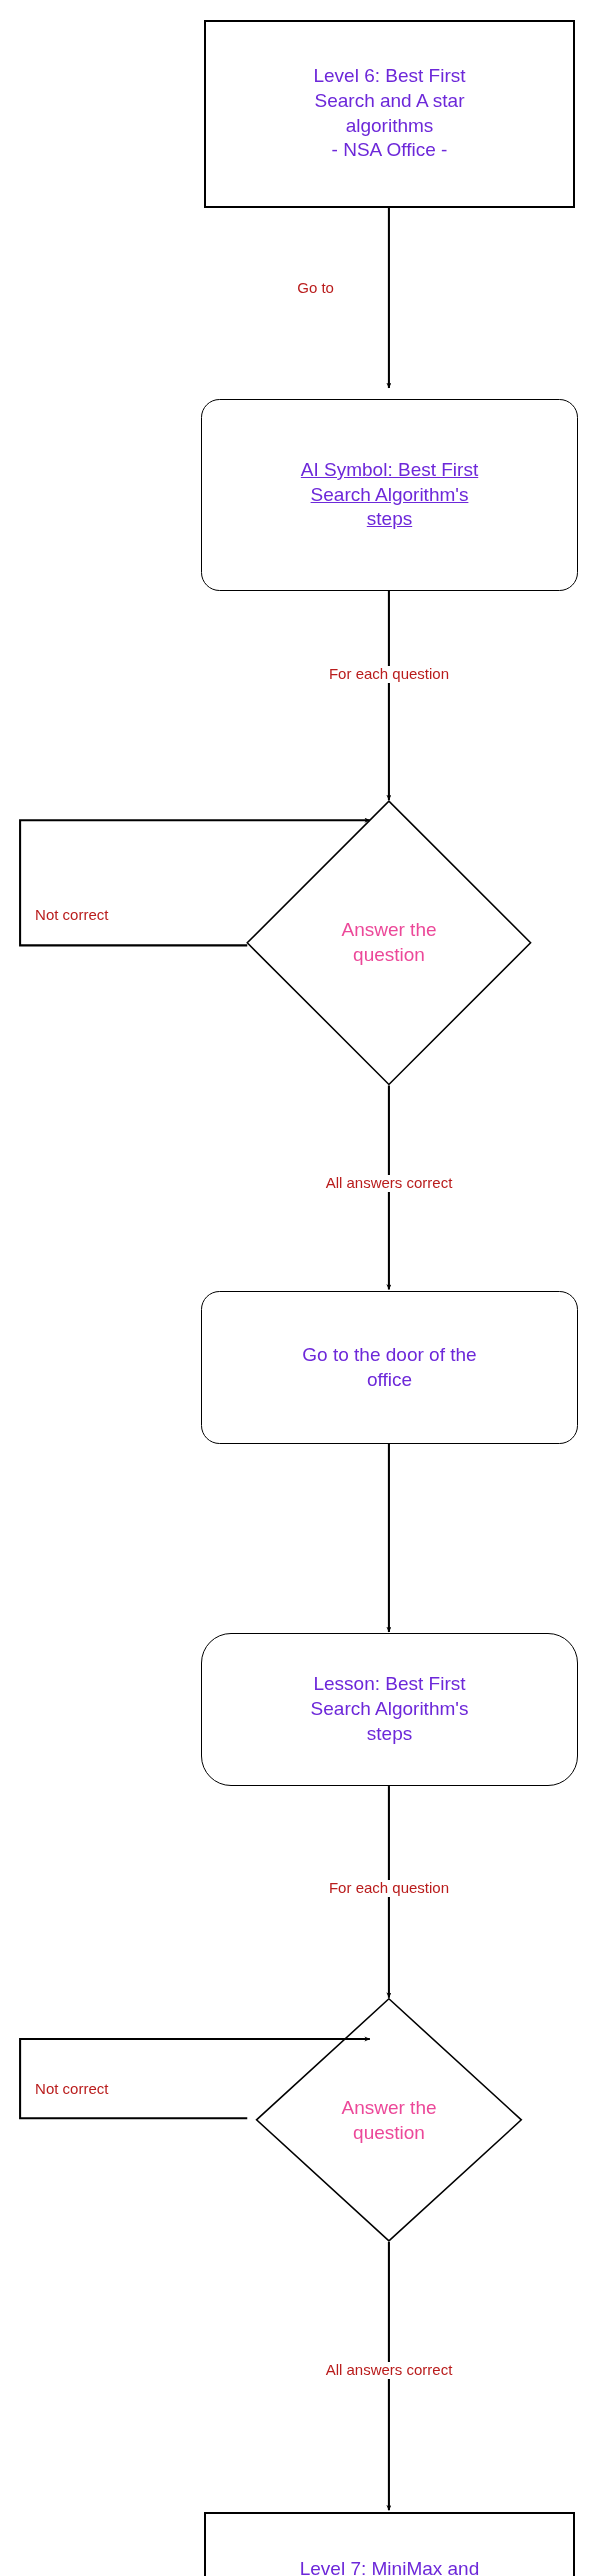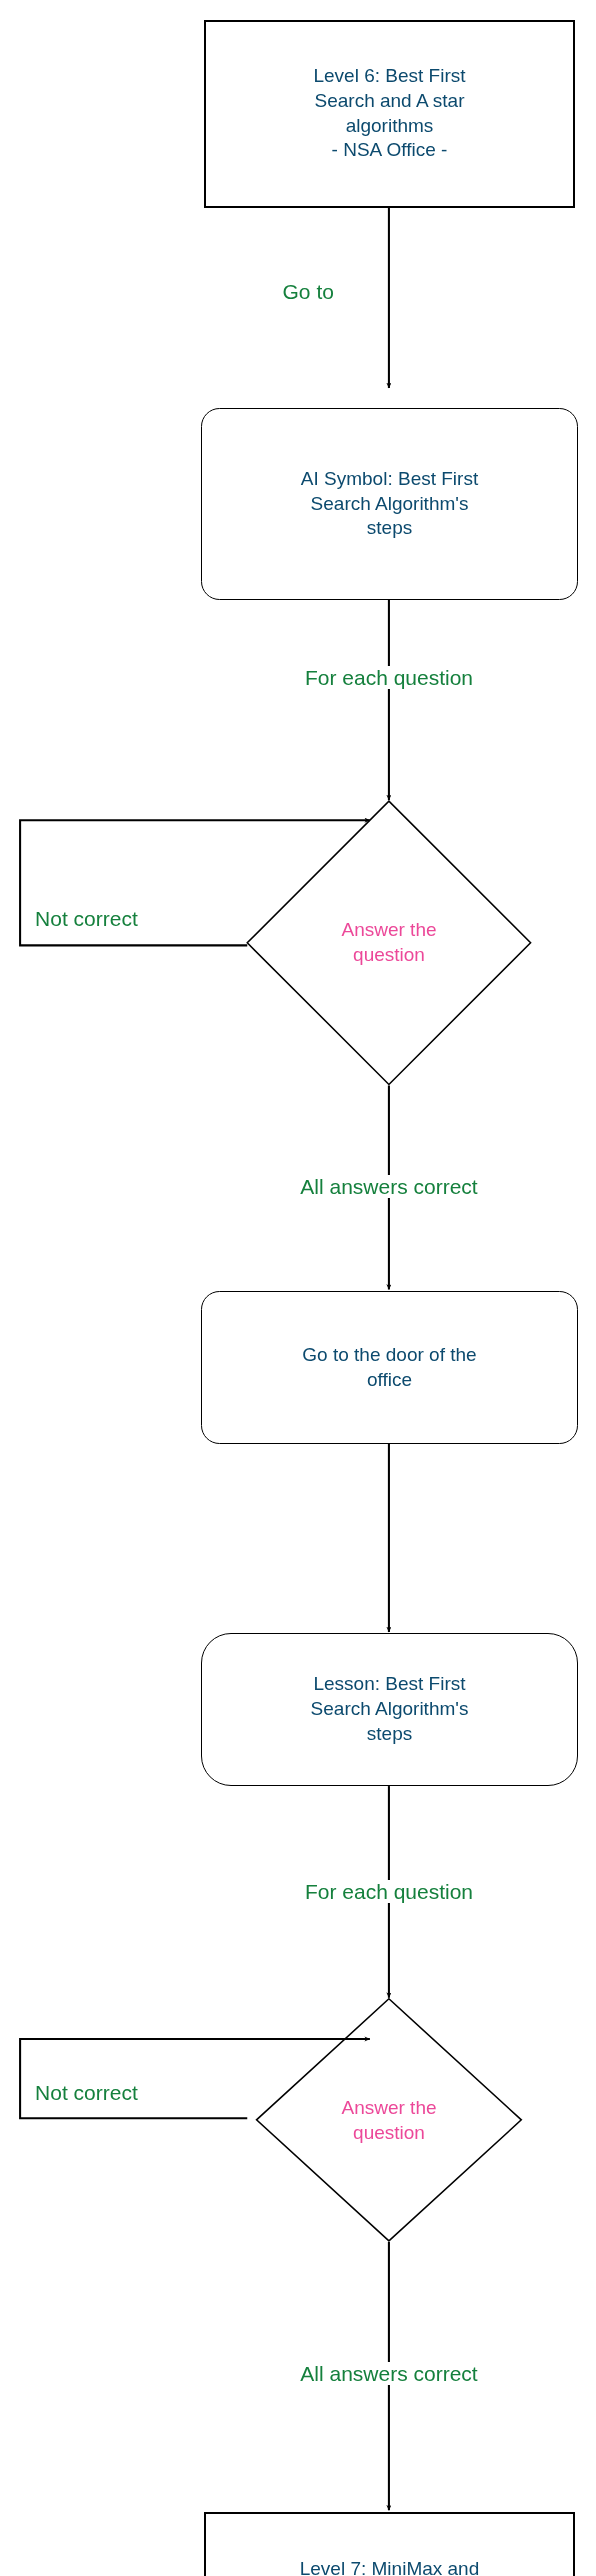--- a/index.html
+++ b/index.html
@@ -21,21 +21,21 @@
   .node {
     position: absolute;
     box-sizing: border-box;
     background: #ffffff;
     display: flex;
     align-items: center;
     justify-content: center;
     text-align: center;
     line-height: 1.30;
     white-space: pre-line;
-    color: #0c4a6e;
+    color: #6d28d9;
   }
   .node-rect {
     border: 2.1px solid #000000;
     border-radius: 0;
     font-size: 19px;
   }
   .node-round {
     border: 1.5px solid #000000;
     border-radius: 18.5px;
     font-size: 19px;
@@ -58,22 +58,22 @@
     pointer-events: none;
   }
   .edge-svg {
     position: absolute;
     left: 0;
     top: 0;
     pointer-events: none;
   }
   .edge-label {
     position: absolute;
-    font-size: 21px;
-    color: #15803d;
+    font-size: 15px;
+    color: #b91c1c;
     background: #ffffff;
     white-space: nowrap;
     padding: 0 3.1px;
     line-height: 1.1;
   }
 </style>
 </head>
 <body>
 
 <div id="flowchart-root">
@@ -105,21 +105,21 @@
   <svg class="diamond-svg" width="596" height="2717" viewBox="0 0 1157 5274">
     <polygon points="755,1555 1030,1830 755,2105 480,1830" fill="#ffffff" fill-opacity="0" stroke="#000000" stroke-width="3"></polygon>
     <polygon points="755,3880 1012,4115 755,4350 498,4115" fill="#ffffff" fill-opacity="0" stroke="#000000" stroke-width="3"></polygon>
   </svg>
 
   <div class="node node-rect" style="left:204px; top:19.6px; width:371px; height:188px;">Level 6: Best First
 Search and A star
 algorithms
 - NSA Office -</div>
 
-  <div class="node node-round" style="left:201px; top:408px; width:377px; height:192px;">AI Symbol: Best First
+  <div class="node node-round" style="left:201px; top:399px; width:377px; height:192px;text-decoration:underline;">AI Symbol: Best First
 Search Algorithm's
 steps</div>
 
   <div class="node-diamond-label" style="left:281px; top:891px; width:216px; height:103px;">Answer the
 question</div>
 
   <div class="node node-round" style="left:201px; top:1291px; width:377px; height:153px;">Go to the door of the
 office</div>
 
   <div class="node node-round" style="left:201px; top:1633px; width:377px; height:153px;border-radius:30px;">Lesson: Best First

